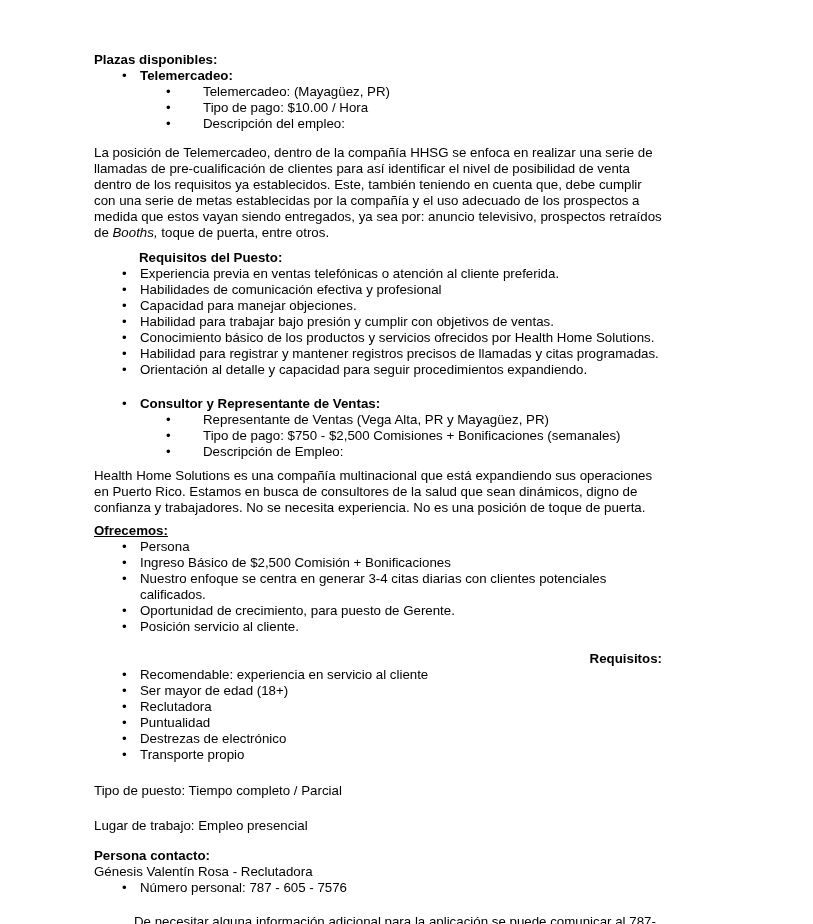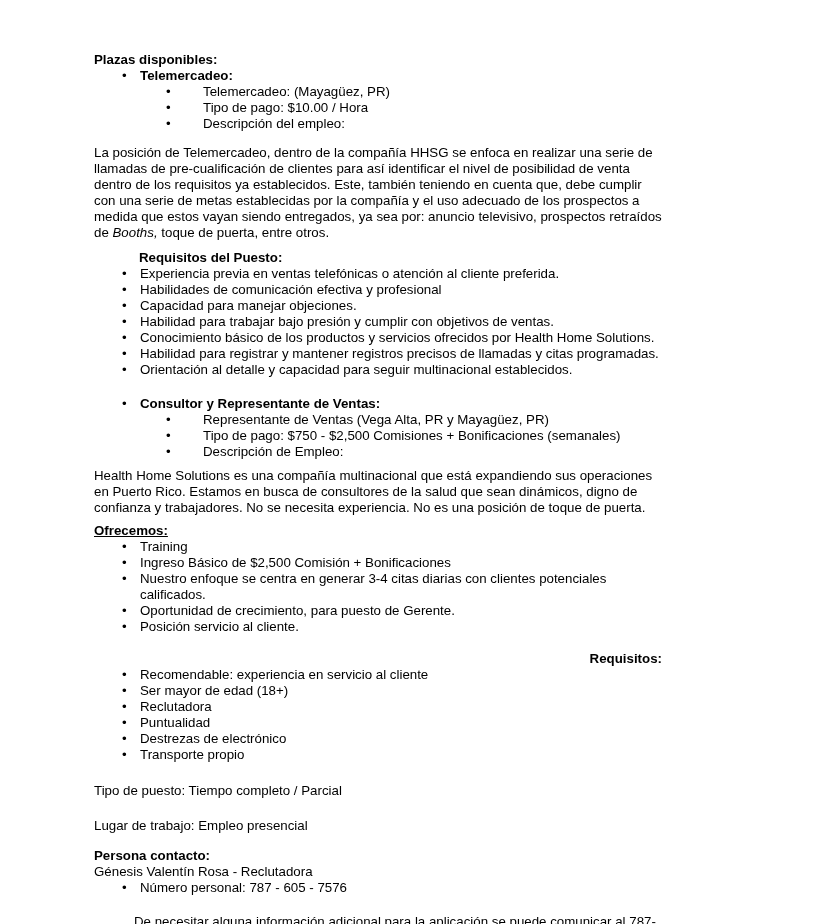--- a/index.html
+++ b/index.html
@@ -92,21 +92,21 @@
   <div class="li1">
     <span class="blt">•</span>
     <span>Conocimiento básico de los productos y servicios ofrecidos por Health Home Solutions.</span>
   </div>
   <div class="li1">
     <span class="blt">•</span>
     <span>Habilidad para registrar y mantener registros precisos de llamadas y citas programadas.</span>
   </div>
   <div class="li1">
     <span class="blt">•</span>
-    <span>Orientación al detalle y capacidad para seguir multinacional establecidos.</span>
+    <span>Orientación al detalle y capacidad para seguir procedimientos expandiendo.</span>
   </div>
 
   <div class="li1 mt-consultor">
     <span class="blt">•</span>
     <span class="b">Consultor y Representante de Ventas:</span>
   </div>
   <div class="li2">
     <span class="blt">•</span>
     <span>Representante de Ventas (Vega Alta, PR y Mayagüez, PR)</span>
   </div>
@@ -117,21 +117,21 @@
   <div class="li2">
     <span class="blt">•</span>
     <span>Descripción de Empleo:</span>
   </div>
 
   <p class="para mt-p2">Health Home Solutions es una compañía multinacional que está expandiendo sus operaciones en Puerto Rico. Estamos en busca de consultores de la salud que sean dinámicos, digno de confianza y trabajadores. No se necesita experiencia. No es una posición de toque de puerta.</p>
 
   <div class="h mt-ofrecemos">Ofrecemos:</div>
   <div class="li1">
     <span class="blt">•</span>
-    <span>Training</span>
+    <span>Persona</span>
   </div>
   <div class="li1">
     <span class="blt">•</span>
     <span>Ingreso Básico de $2,500 Comisión + Bonificaciones</span>
   </div>
   <div class="li1">
     <span class="blt">•</span>
     <span>Nuestro enfoque se centra en generar 3-4 citas diarias con clientes potenciales calificados.</span>
   </div>
   <div class="li1">

